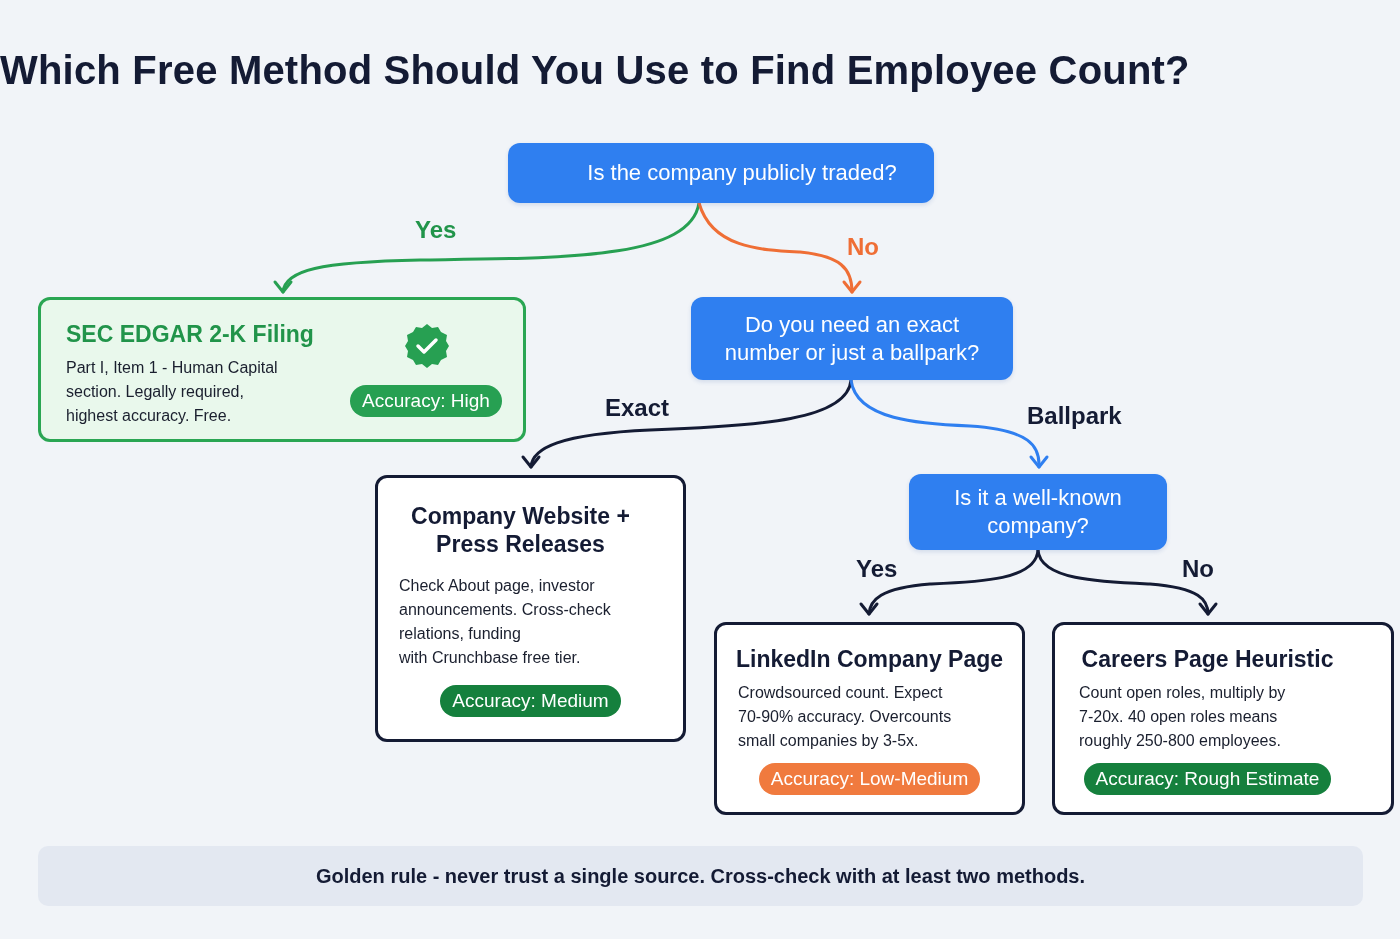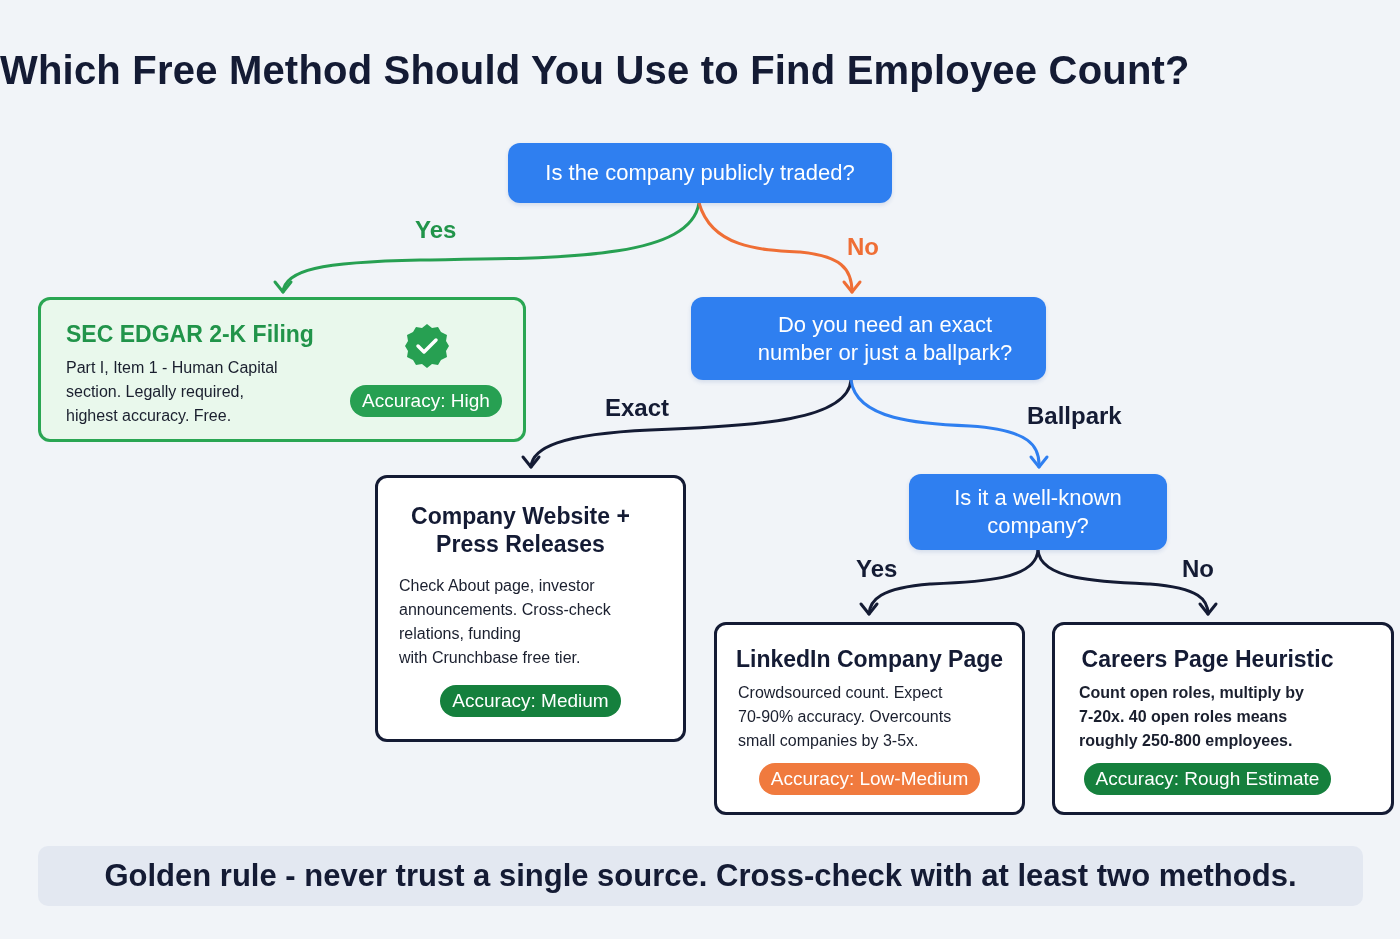--- a/index.html
+++ b/index.html
@@ -36,21 +36,21 @@
       display: inline-block; border-radius: 18px; color: #ffffff;
       font-size: 19px; padding: 5px 12px; line-height: 22px;
     }
     .pill.green { background: #27a052; }
     .pill.navy { background: #15803d; }
     .pill.orange { background: #f07a3e; }
     .footer {
       position: absolute; left: 38px; top: 846px; width: 1325px; height: 60px;
       background: #e3e8f1; border-radius: 10px;
       display: flex; align-items: center; justify-content: center;
-      font-size: 31px; font-weight: 700; color: #141b34;
+      font-size: 20px; font-weight: 700; color: #141b34;
     }
     .badge-icon { position: absolute; }
   </style>
 </head>
 <body>
 
 <div class="title">Which Free Method Should You Use to Find Employee Count?</div>
 
 <svg class="connectors" viewBox="0 0 1400 939">
   <g fill="none" stroke-width="3" stroke-linecap="round" stroke-linejoin="round">
@@ -68,25 +68,25 @@
     <path d="M1031 457 L1039 467 L1047 457" stroke="#2f7ff0"></path>
 
     <path d="M1038 550 C 1036 580, 980 582, 930 584 C 880 588, 870 600, 869 614" stroke="#141b34"></path>
     <path d="M861 604 L869 614 L877 604" stroke="#141b34"></path>
 
     <path d="M1038 550 C 1040 580, 1100 582, 1150 584 C 1200 588, 1208 600, 1208 614" stroke="#141b34"></path>
     <path d="M1200 604 L1208 614 L1216 604" stroke="#141b34"></path>
   </g>
 </svg>
 
-<div class="qnode" style="left:508px; top:143px; width:384px; height:60px;">
+<div class="qnode" style="left:508px; top:143px; width:384px; height:60px;padding-left:42px;">
   <span>Is the company publicly traded?</span>
 </div>
 
-<div class="qnode" style="left:691px; top:297px; width:322px; height:83px; flex-direction:column;padding-left:33px;">
+<div class="qnode" style="left:691px; top:297px; width:322px; height:83px; flex-direction:column;">
   <span>Do you need an exact</span>
   <span>number or just a ballpark?</span>
 </div>
 
 <div class="qnode" style="left:909px; top:474px; width:258px; height:76px; flex-direction:column;">
   <span>Is it a well-known</span>
   <span>company?</span>
 </div>
 
 <div class="label" style="left:415px; top:216px; color:#21944a;">Yes</div>
@@ -133,21 +133,21 @@
     <div>70-90% accuracy. Overcounts</div>
     <div>small companies by 3-5x.</div>
   </div>
   <div style="position:absolute; left:0; top:138px; width:305px; text-align:center;">
     <span class="pill orange">Accuracy: Low-Medium</span>
   </div>
 </div>
 
 <div class="card" style="left:1052px; top:622px; width:342px; height:193px;">
   <div class="card-title" style="position:absolute; left:0; top:20px; width:305px; text-align:center;">Careers Page Heuristic</div>
-  <div class="card-body" style="position:absolute; left:24px; top:56px; width:280px;font-weight:bold;">
+  <div class="card-body" style="position:absolute; left:24px; top:56px; width:280px;">
     <div>Count open roles, multiply by</div>
     <div>7-20x. 40 open roles means</div>
     <div>roughly 250-800 employees.</div>
   </div>
   <div style="position:absolute; left:0; top:138px; width:305px; text-align:center;">
     <span class="pill navy">Accuracy: Rough Estimate</span>
   </div>
 </div>
 
 <div class="footer">

